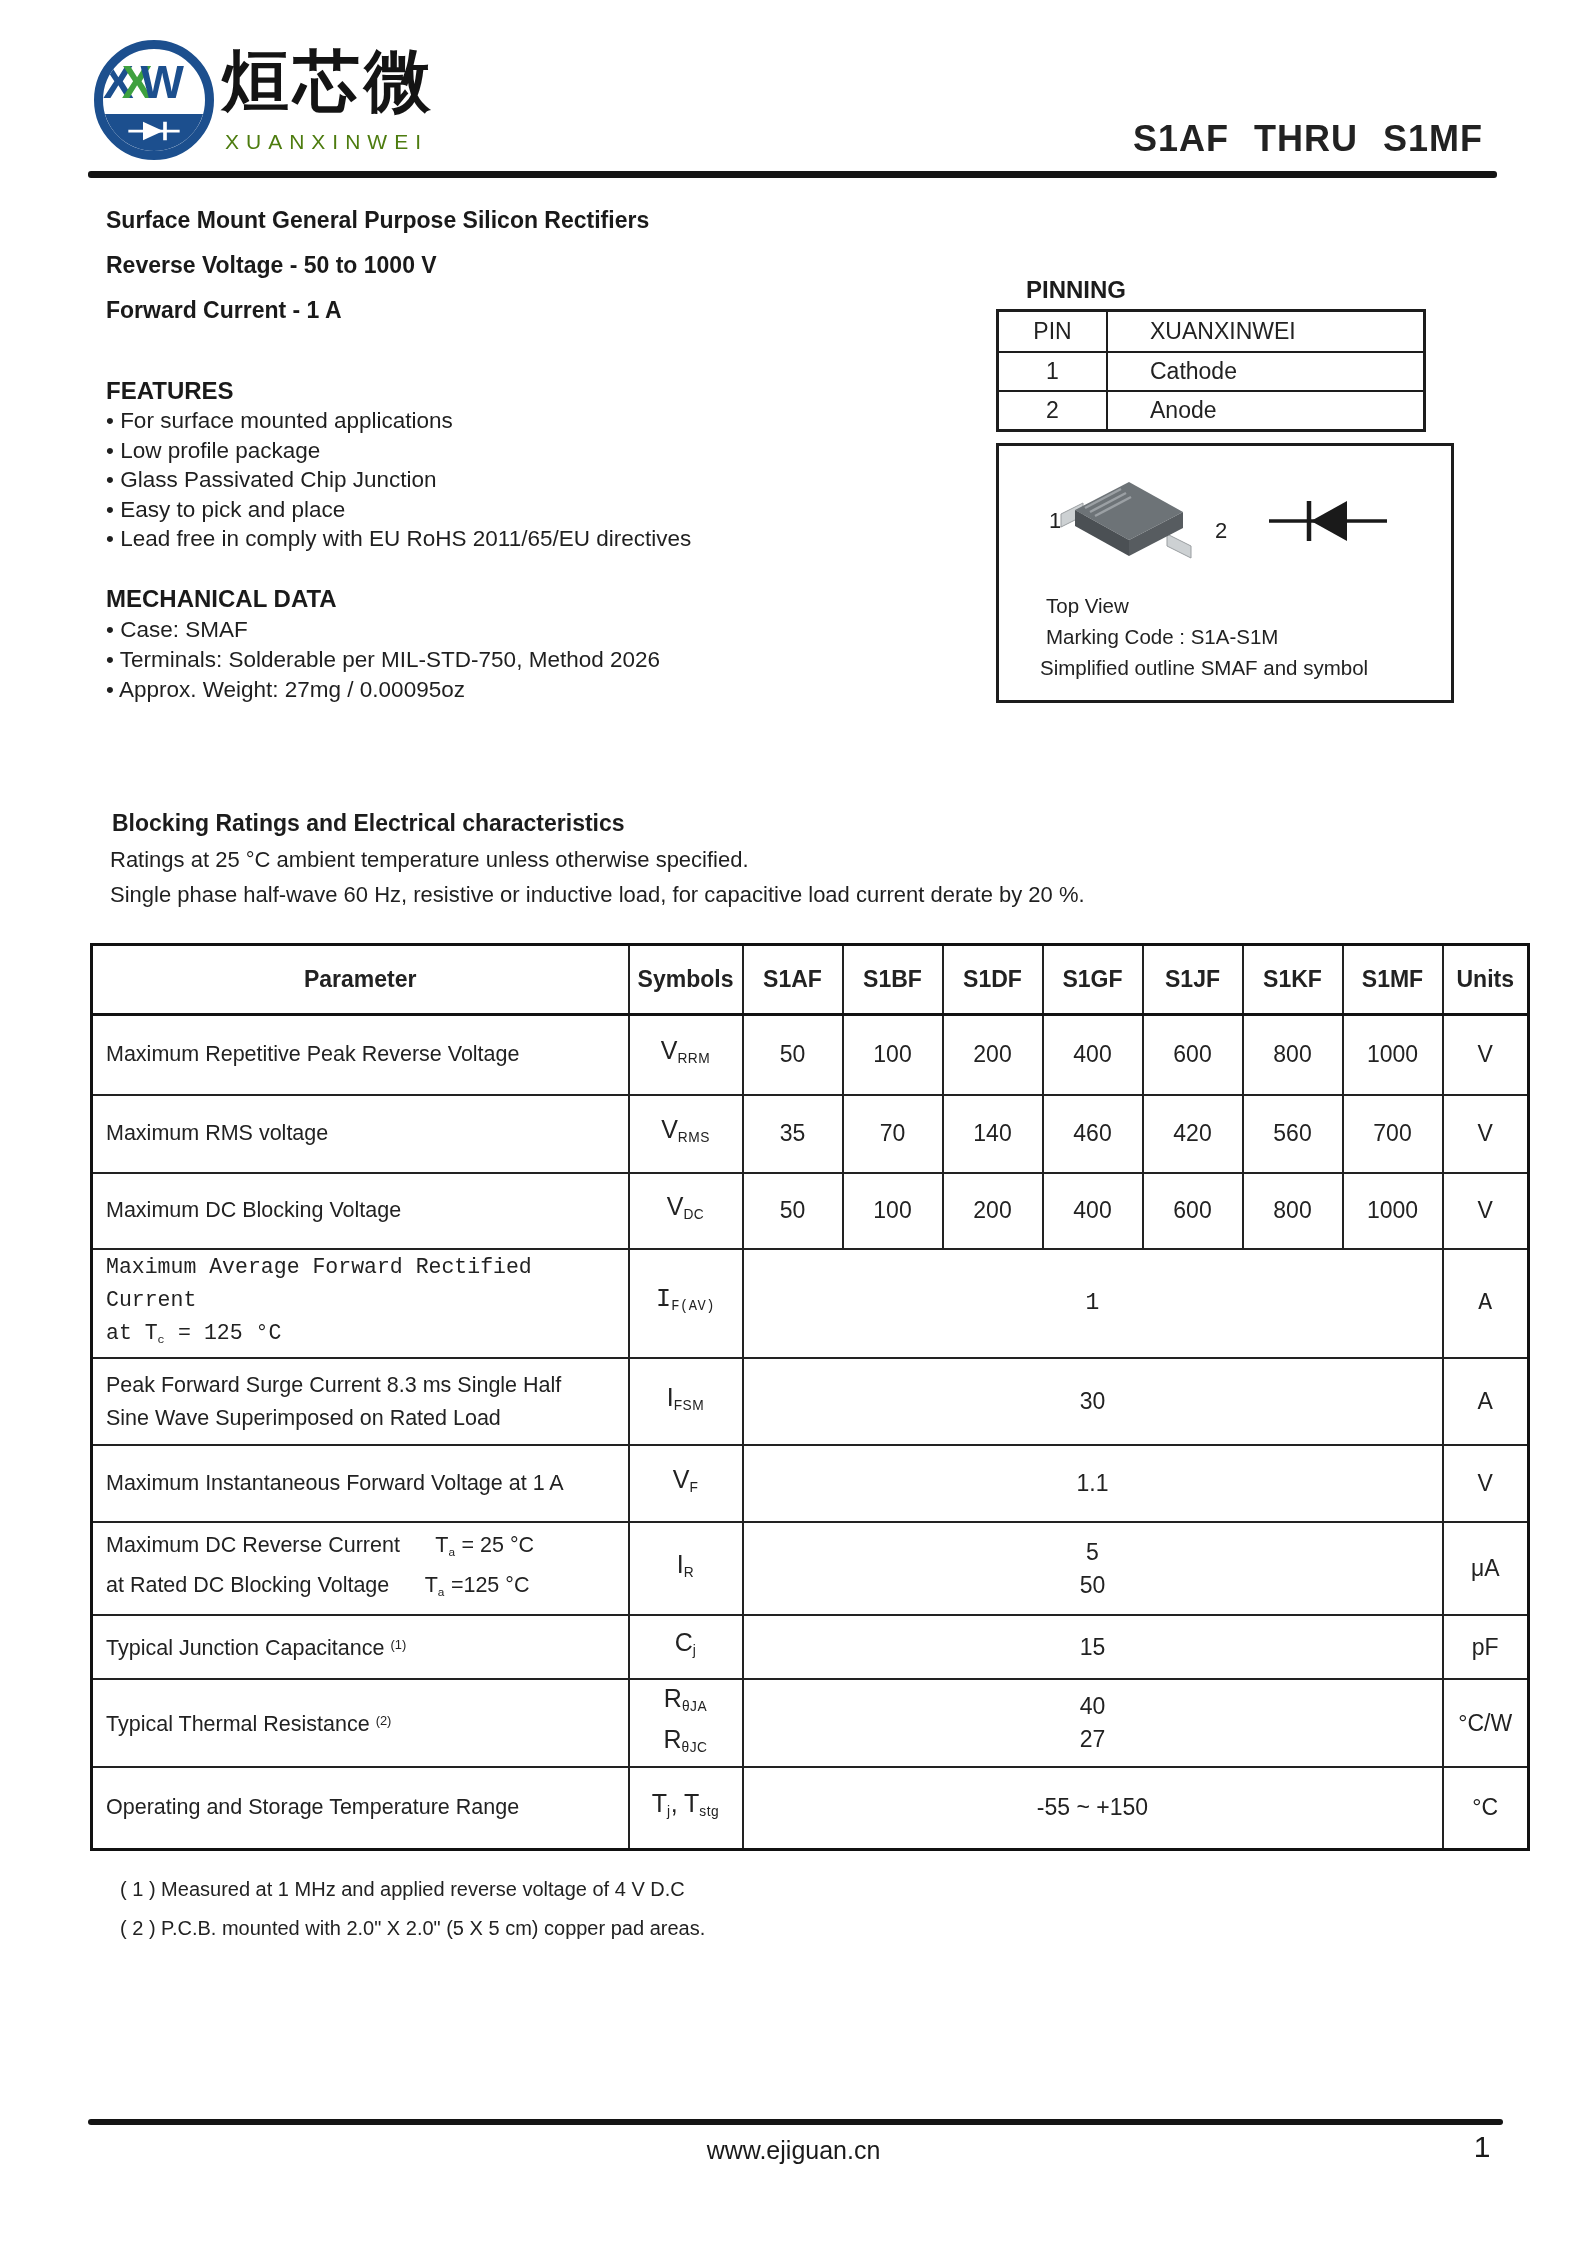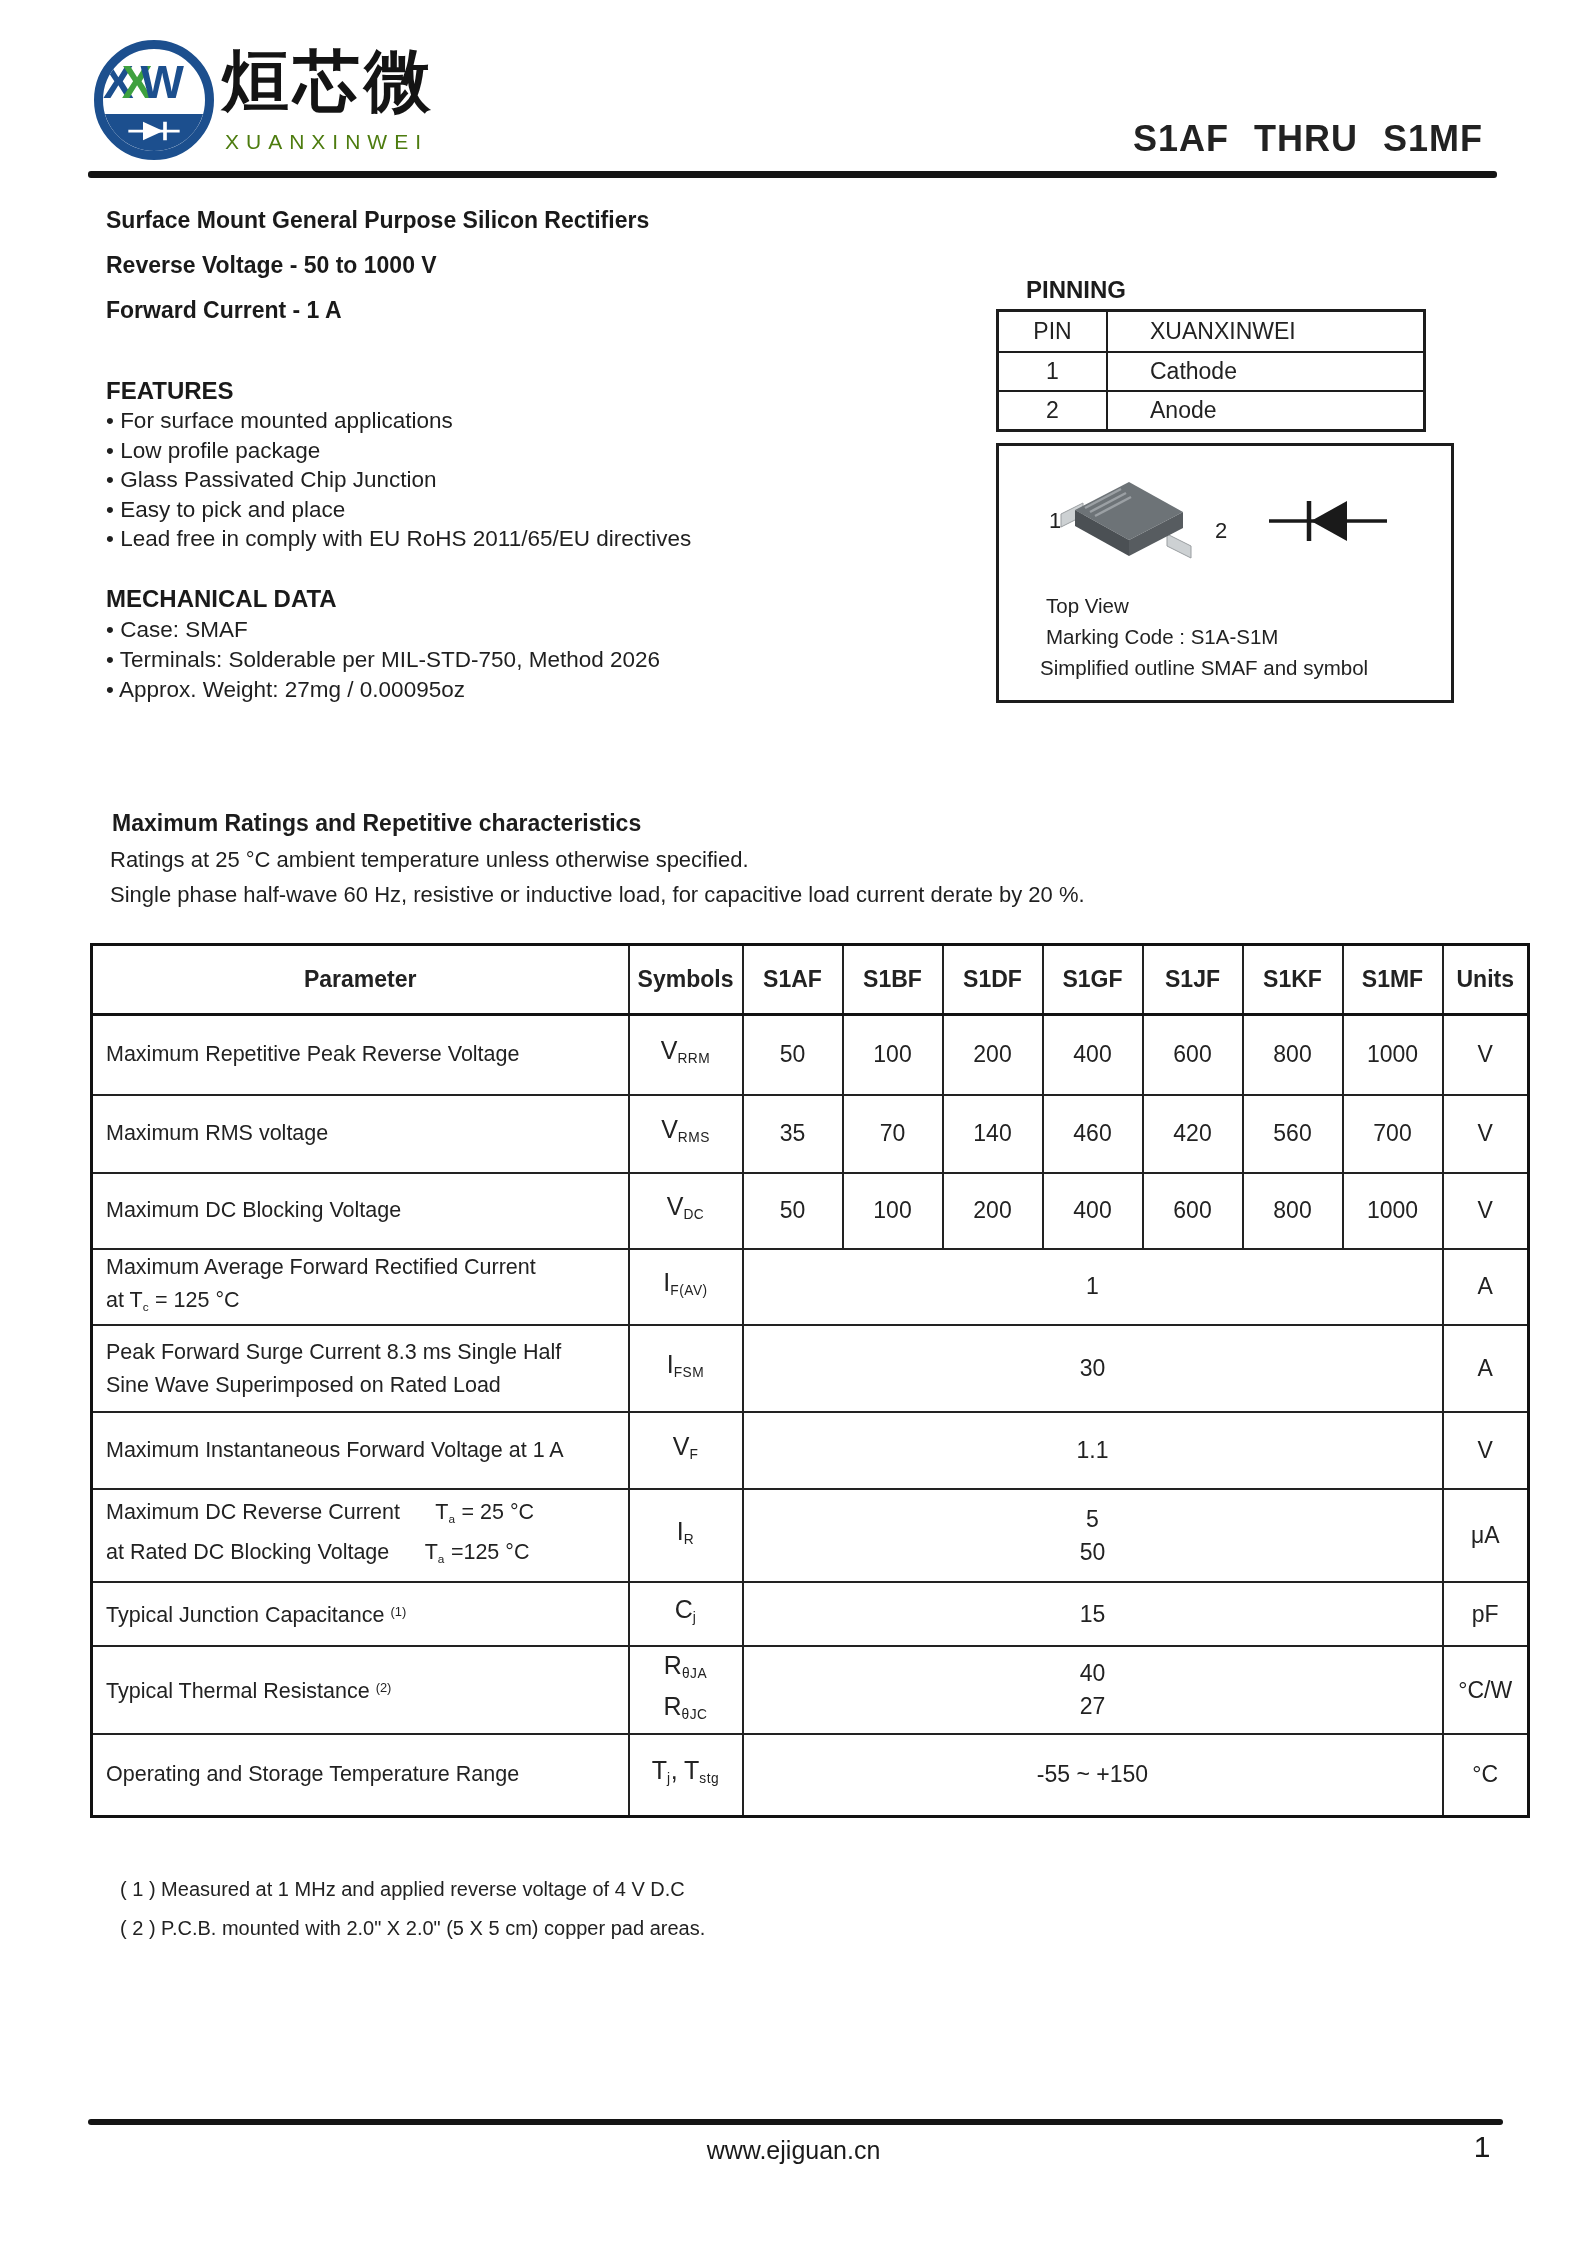--- a/index.html
+++ b/index.html
@@ -162,21 +162,21 @@
         <line x1="0" y1="23" x2="118" y2="23" stroke="#1a1a1a" stroke-width="3.5"></line>
         <line x1="40" y1="3" x2="40" y2="43" stroke="#1a1a1a" stroke-width="4.5"></line>
         <polygon points="78,3 78,43 42,23" fill="#1a1a1a"></polygon>
       </svg>
     </span>
     <div class="abs cap" style="top:148px">Top View</div>
     <div class="abs cap" style="top:179px">Marking Code :  S1A-S1M</div>
     <div class="abs cap cap3" style="top:210px">Simplified outline SMAF and symbol</div>
   </div>
 
-  <div class="abs ratings-title">Maximum Ratings and Repetitive characteristics</div>
+  <div class="abs ratings-title">Blocking Ratings and Electrical characteristics</div>
   <div class="abs ratings-sub" style="top:847px">Ratings at 25 °C ambient temperature unless otherwise specified.</div>
   <div class="abs ratings-sub" style="top:882px">Single phase half-wave 60 Hz, resistive or inductive load, for capacitive load current derate by 20 %.</div>
 
   <table class="abs ratings-table">
     <colgroup>
       <col style="width:537px">
         <col style="width:114px">
       <col style="width:100px">
         <col style="width:100px">
         <col style="width:100px">
@@ -236,21 +236,21 @@
           </td>
           <td class="val">50</td>
           <td class="val">100</td>
           <td class="val">200</td>
           <td class="val">400</td>
           <td class="val">600</td>
           <td class="val">800</td>
           <td class="val">1000</td>
           <td class="unit">V</td>
         </tr>
-        <tr style="height: 70px;">
+        <tr style="height: 70px; font-family: Liberation Mono, monospace;">
           <td class="param"><div class="pline">Maximum Average Forward Rectified Current</div><div class="pline">at T<sub>c</sub> = 125 °C</div></td>
           <td class="sym">
             <div class="sline">I<sub>F(AV)</sub></div>
           </td>
           <td class="merged" colspan="7">
             <div class="mline">1</div>
           </td>
           <td class="unit">A</td>
         </tr>
         <tr style="height: 87px;">

